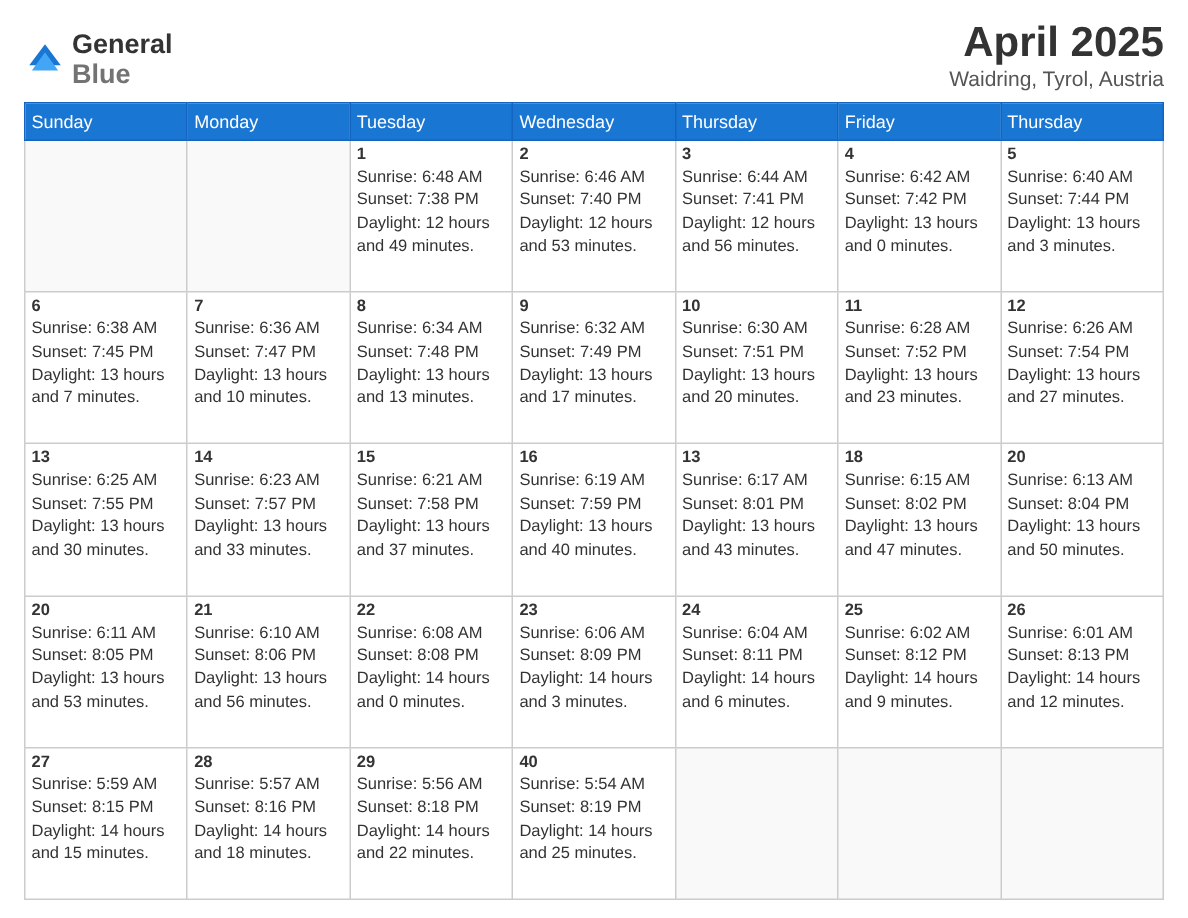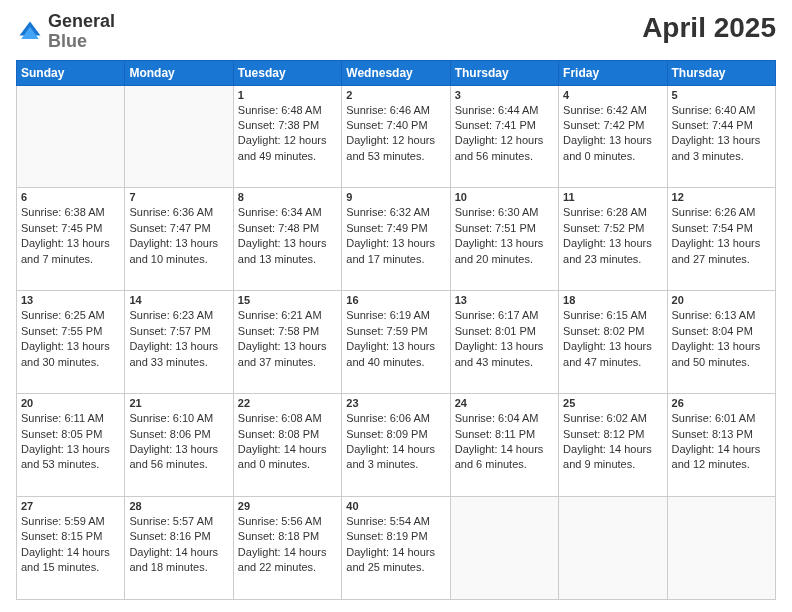--- a/index.html
+++ b/index.html
@@ -13,21 +13,21 @@
     .page {
       width: 792px;
       height: 612px;
       padding: 12px 16px;
       display: flex;
       flex-direction: column;
     }
     .header {
       display: flex;
       justify-content: space-between;
-      align-items: flex-start;
+      align-items: flex-end;
       margin-bottom: 8px;
     }
     .logo {
       display: flex;
       align-items: center;
       gap: 4px;
     }
     .logo-text {
       font-size: 18px;
       font-weight: bold;
@@ -55,21 +55,21 @@
       flex: 1;
       border: 1px solid #ccc;
       border-collapse: collapse;
       width: 100%;
       table-layout: fixed;
     }
     .calendar th {
       background-color: #1976D2;
       color: #fff;
       font-size: 12px;
-      font-weight: bold;
+      font-weight: normal;
       padding: 5px 4px;
       text-align: left;
       border: 1px solid #1565C0;
     }
     .calendar td {
       vertical-align: top;
       border: 1px solid #ccc;
       padding: 3px 4px;
       font-size: 9.5px;
       color: #333;
@@ -100,20 +100,21 @@
         <polygon points="16,4 28,20 4,20" fill="#1976D2"></polygon>
         <polygon points="16,10 26,24 6,24" fill="#42A5F5"></polygon>
       </svg>
       <div class="logo-text">
         <span class="logo-general">General</span><br>
         <span class="logo-blue">Blue</span>
       </div>
     </div>
     <div class="title-block">
       <div class="main-title">April 2025</div>
+      <div class="sub-title">Waidring, Tyrol, Austria</div>
     </div>
   </div>
 
   <table class="calendar">
     <thead>
       <tr>
       <th>Sunday</th>
           <th>Monday</th>
           <th>Tuesday</th>
           <th>Wednesday</th>

